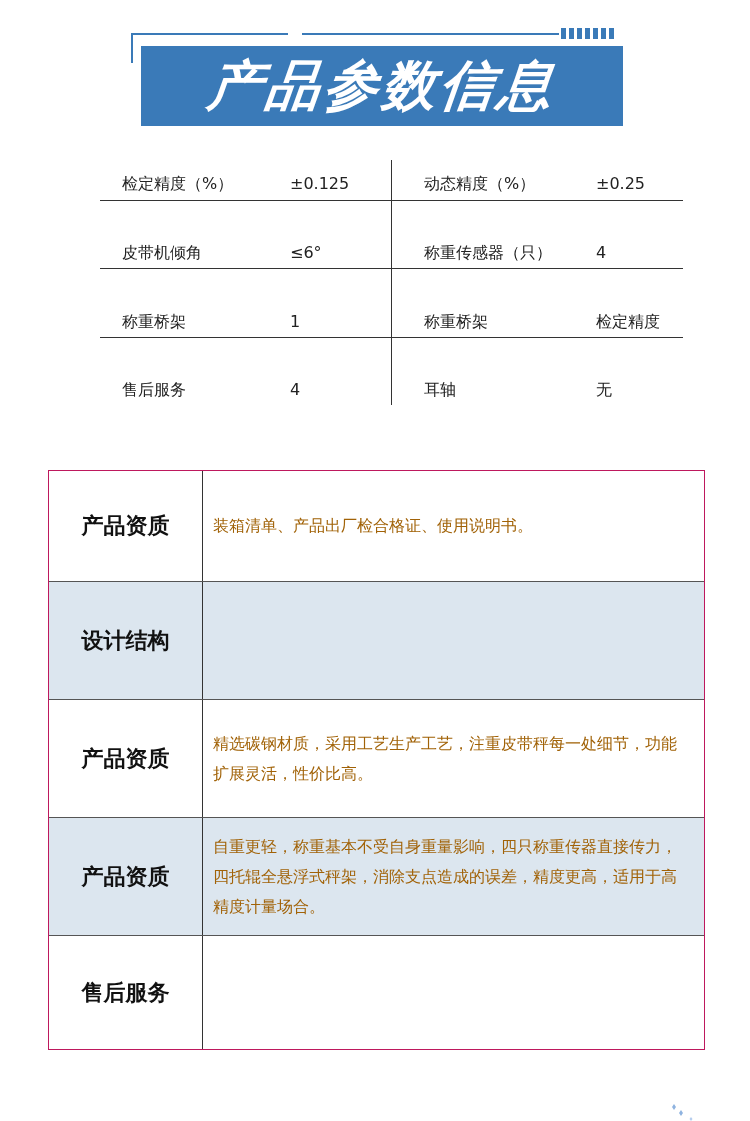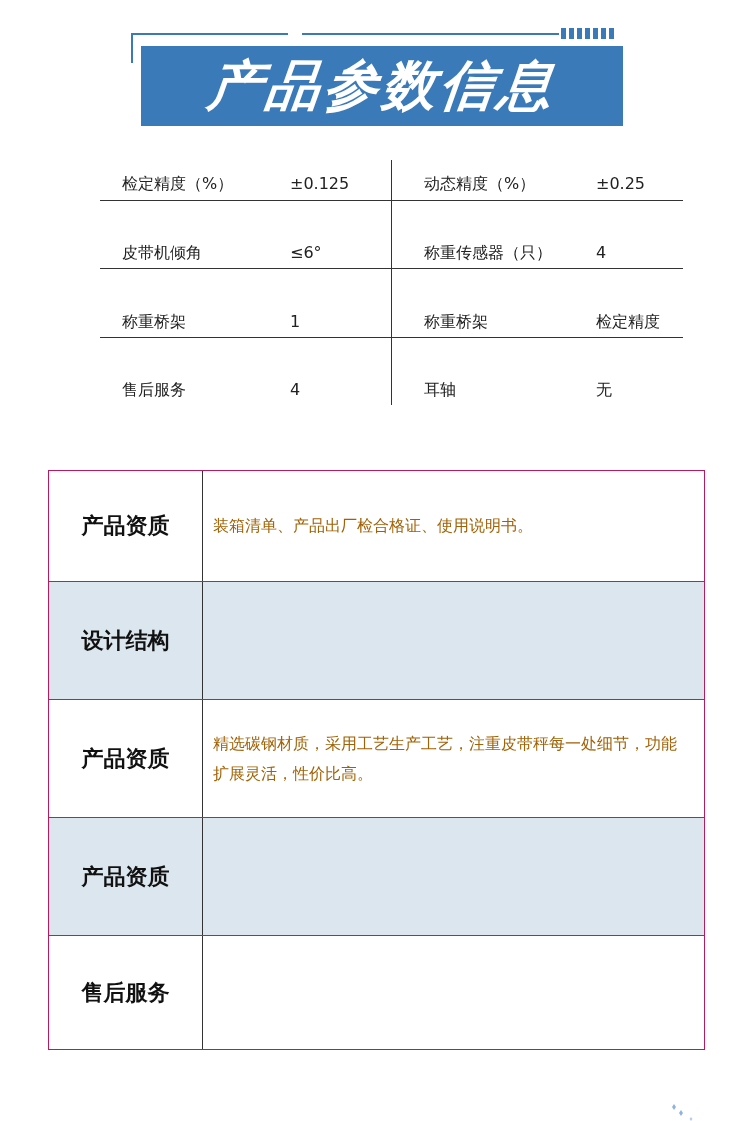--- a/index.html
+++ b/index.html
@@ -99,20 +99,21 @@
   </div>
   <div class="info-row alt" style="height:118px">
     <div class="info-key">设计结构</div>
   </div>
   <div class="info-row" style="height:118px">
     <div class="info-key">产品资质</div>
     <div class="info-val">精选碳钢材质，采用工艺生产工艺，注重皮带秤每一处细节，功能扩展灵活，性价比高。</div>
   </div>
   <div class="info-row alt" style="height:118px">
     <div class="info-key">产品资质</div>
+    <div class="info-val">自重更轻，称重基本不受自身重量影响，四只称重传器直接传力，四托辊全悬浮式秤架，消除支点造成的误差，精度更高，适用于高精度计量场合。</div>
   </div>
   <div class="info-row" style="height:114px">
     <div class="info-key">售后服务</div>
   </div>
 </div>
 
 <svg class="sparkle" viewBox="0 0 30 19">
   <path d="M7 2 L9 5 L7 8 L5 5 Z" fill="#8fb3e0"></path>
   <path d="M14 8 L16 11 L14 14 L12 11 Z" fill="#8fb3e0"></path>
   <path d="M24 15 L25.5 17 L24 19 L22.5 17 Z" fill="#b5cdee"></path>

